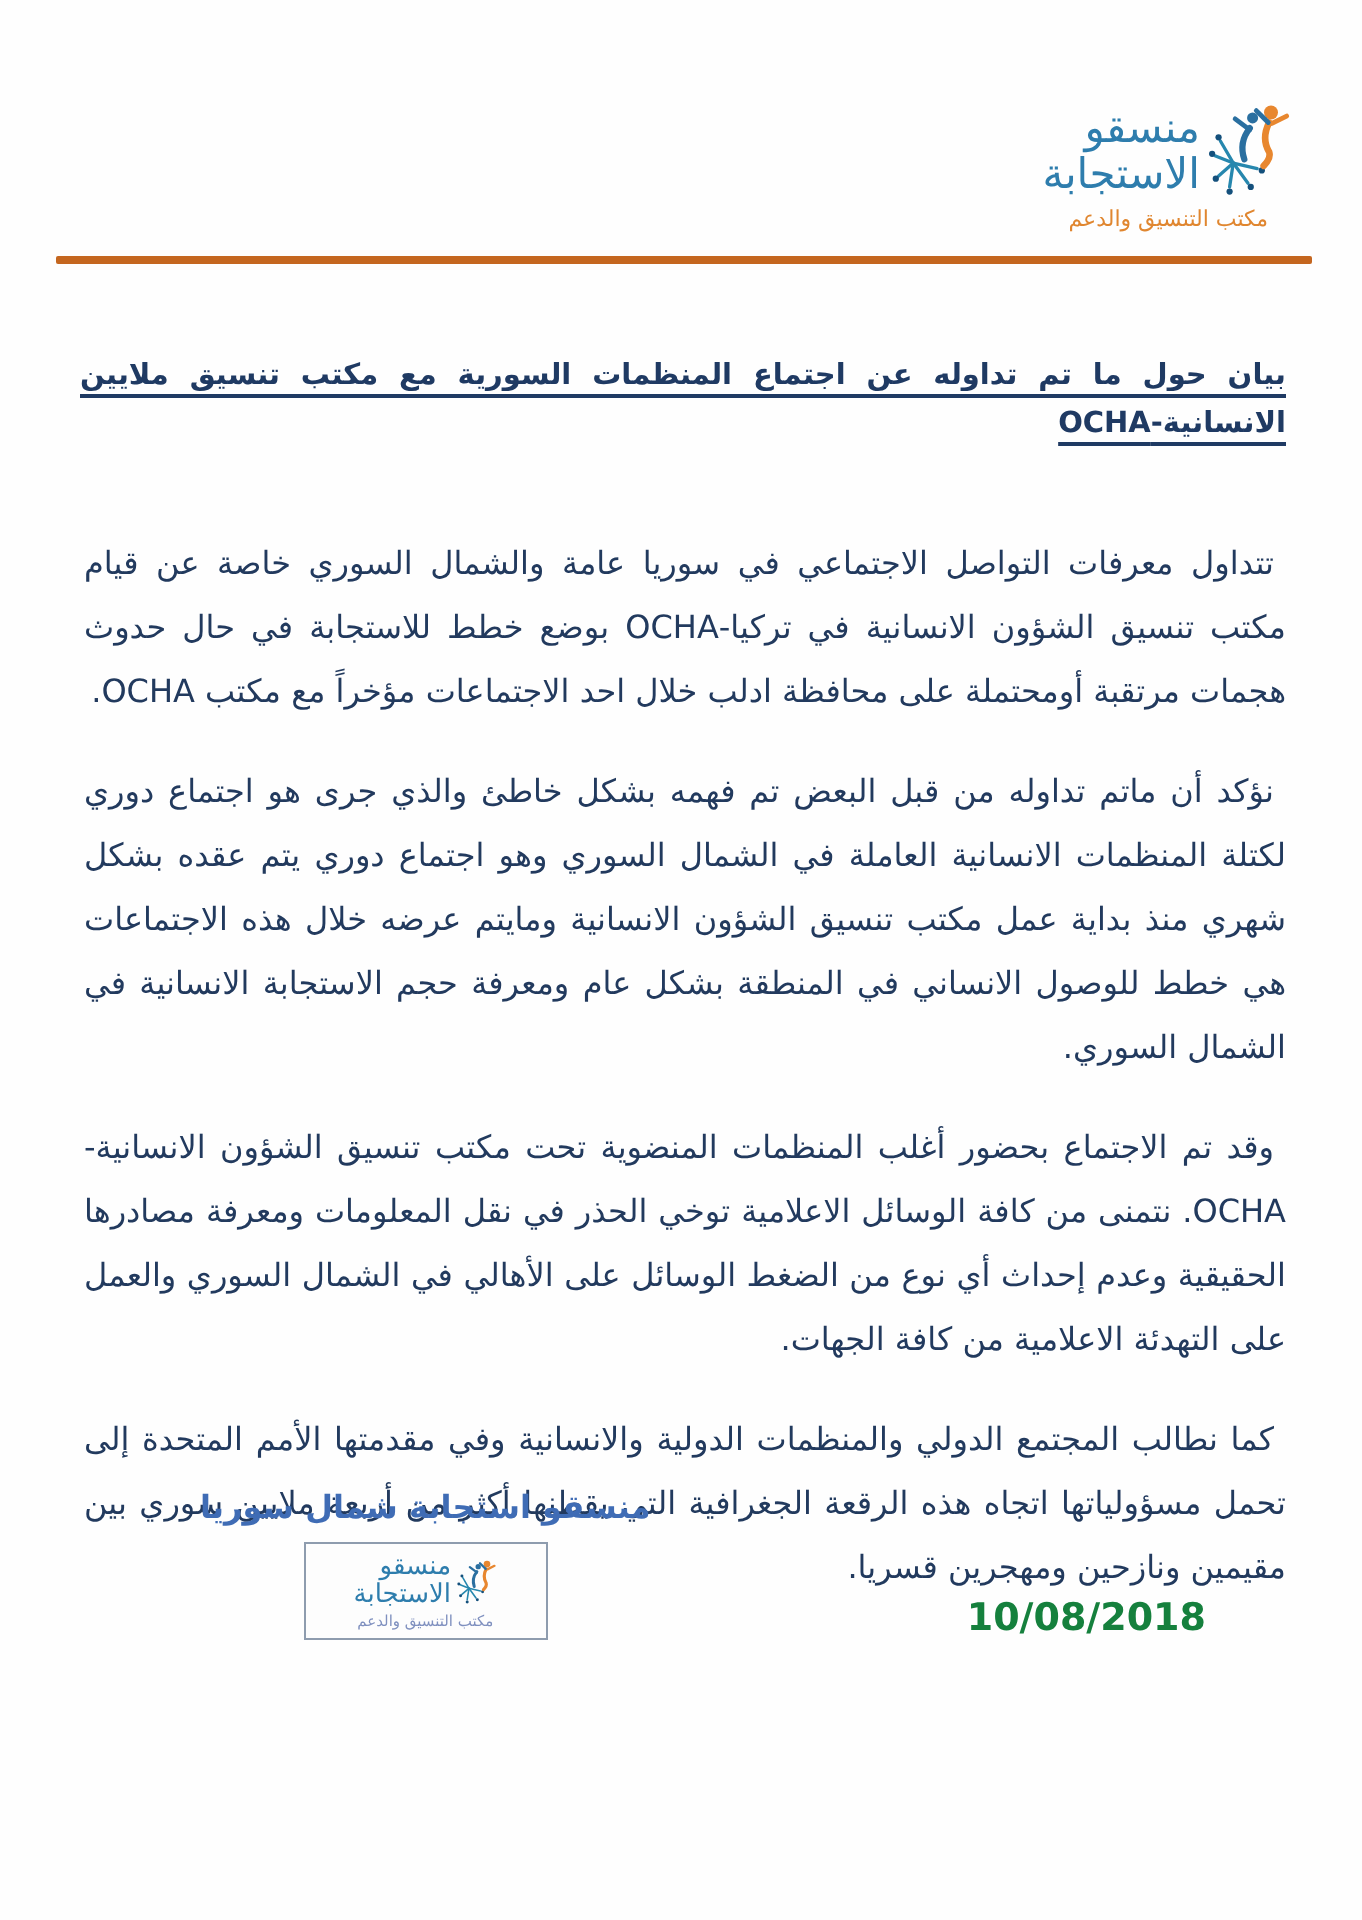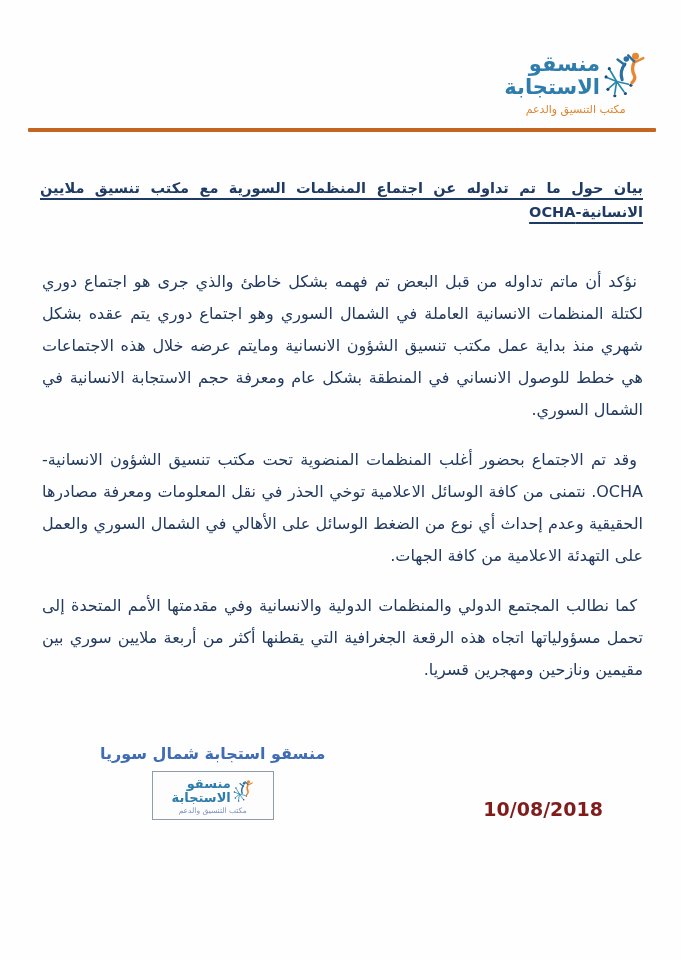--- a/index.html
+++ b/index.html
@@ -8,21 +8,21 @@
     background: #fefefe;
     font-family: "DejaVu Sans", sans-serif;
     position: relative;
     overflow: hidden;
   }
   
   .header { display: flex; justify-content: flex-end; padding: 50px 34px 0 0; }
   .logo { display: inline-block; text-align: center; }
   .logo-main { display: flex; align-items: center; justify-content: flex-end; gap: 1px; }
   .logo-names {
-    text-align: right; font-weight: bold;
+    text-align: right; font-weight: normal;
     font-size: 21px; line-height: 23px;
     color: #2e7dad;
     direction: rtl;
   }
   .logo-icon { width: 46px; height: 52px; flex: 0 0 auto; }
   .logo-tagline {
     color: #e0862f; font-weight: normal; font-size: 11px;
     margin-top: 1px; direction: rtl; text-align: center;
   }
   
@@ -69,21 +69,21 @@
     border: 1.5px solid #8e9cae;
     background: #fdfdfd;
     padding: 5px 4px 4px 4px;
     display: flex; flex-direction: column; align-items: center;
   }
   .stamp .logo-main { justify-content: center; }
   .stamp .logo-names { font-size: 13px; line-height: 14px; color: #2e7dad; }
   .stamp .logo-icon { width: 22px; height: 25px; }
   .stamp .logo-tagline { font-size: 7.5px; color: #7f90bf; margin-top: 1px; }
   .date {
-    color: #7f1d1d; font-weight: bold; font-size: 19px;
+    color: #15803d; font-weight: bold; font-size: 19px;
     direction: ltr; padding-top: 2px;
   }
 </style>
 </head>
 <body>
 
 <div class="header">
   <div class="logo">
     <div class="logo-main">
       <div class="logo-names">
@@ -118,20 +118,21 @@
     </div>
     <div class="logo-tagline">مكتب التنسيق والدعم</div>
   </div>
 </div>
 
 <div class="rule"></div>
 
 <div class="doc-title">بيان حول ما تم تداوله عن اجتماع المنظمات السورية مع مكتب تنسيق ملايين الانسانية-OCHA</div>
 
 <div class="body-text">
+  <p>تتداول معرفات التواصل الاجتماعي في سوريا عامة والشمال السوري خاصة عن قيام مكتب تنسيق الشؤون الانسانية في تركيا-OCHA بوضع خطط للاستجابة في حال حدوث هجمات مرتقبة أومحتملة على محافظة ادلب خلال احد الاجتماعات مؤخراً مع مكتب OCHA.</p>
   <p>نؤكد أن ماتم تداوله من قبل البعض تم فهمه بشكل خاطئ والذي جرى هو اجتماع دوري لكتلة المنظمات الانسانية العاملة في الشمال السوري وهو اجتماع دوري يتم عقده بشكل شهري منذ بداية عمل مكتب تنسيق الشؤون الانسانية ومايتم عرضه خلال هذه الاجتماعات هي خطط للوصول الانساني في المنطقة بشكل عام ومعرفة حجم الاستجابة الانسانية في الشمال السوري.</p>
   <p>وقد تم الاجتماع بحضور أغلب المنظمات المنضوية تحت مكتب تنسيق الشؤون الانسانية-OCHA. نتمنى من كافة الوسائل الاعلامية توخي الحذر في نقل المعلومات ومعرفة مصادرها الحقيقية وعدم إحداث أي نوع من الضغط الوسائل على الأهالي في الشمال السوري والعمل على التهدئة الاعلامية من كافة الجهات.</p>
   <p>كما نطالب المجتمع الدولي والمنظمات الدولية والانسانية وفي مقدمتها الأمم المتحدة إلى تحمل مسؤولياتها اتجاه هذه الرقعة الجغرافية التي يقطنها أكثر من أربعة ملايين سوري بين مقيمين ونازحين ومهجرين قسريا.</p>
 </div>
 
 <div class="footer">
   <div class="signature-block">
     <div class="signature">منسقو استجابة شمال سوريا</div>
     <div class="stamp">
       <div class="logo-main">

